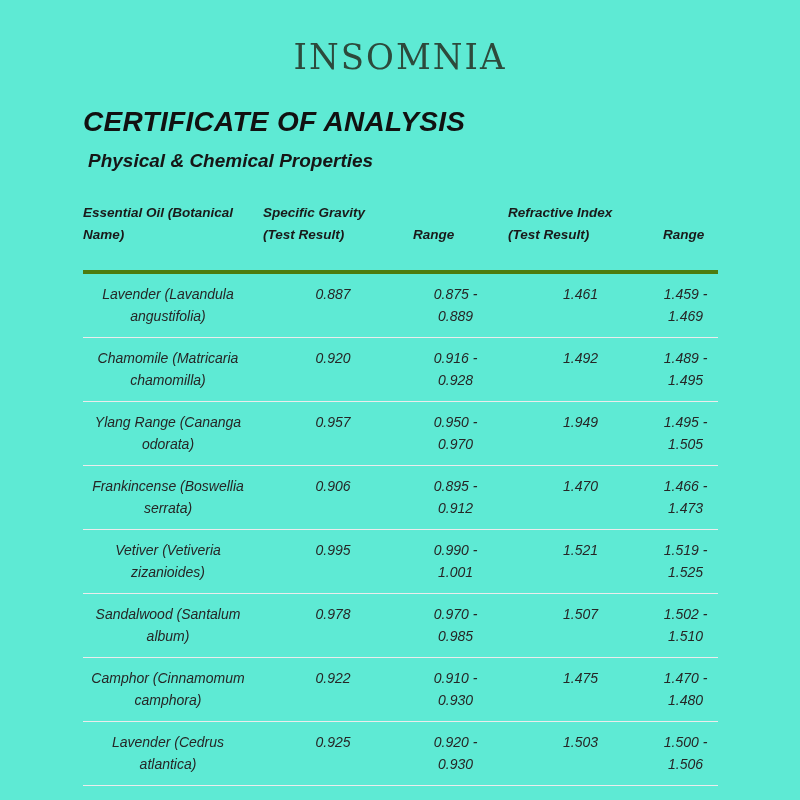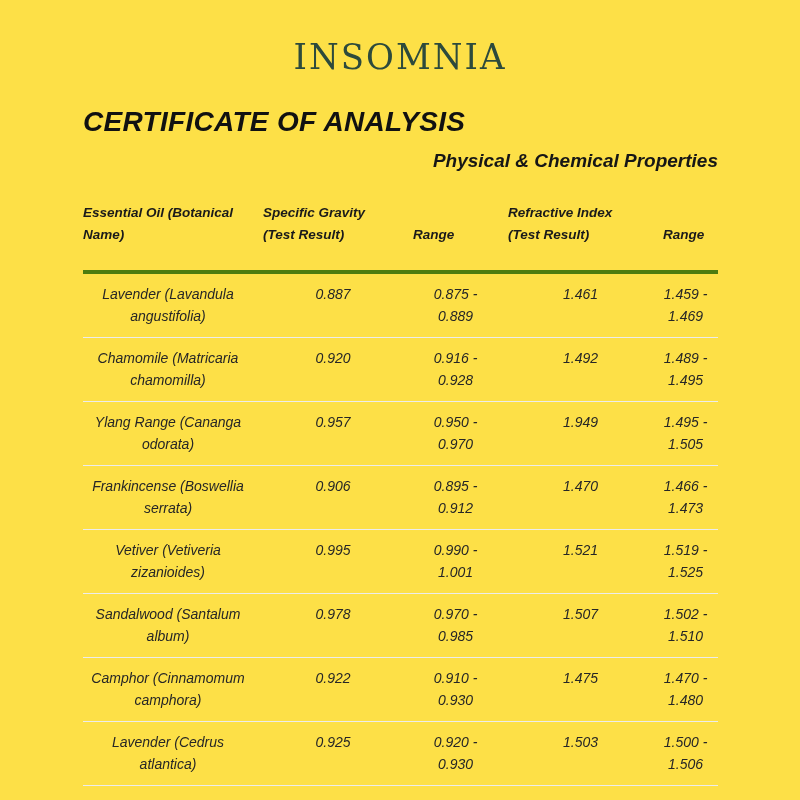--- a/index.html
+++ b/index.html
@@ -7,21 +7,21 @@
     width: 800px;
     height: 800px;
     background: #ffffff;
     font-family: "Liberation Sans", sans-serif;
     color: #222;
     overflow: hidden;
   }
   .page {
     width: 800px;
     height: 800px;
-    background: #fde047;
+    background: #5eead4;
   }
   .logo-wrap {
     text-align: center;
     padding-top: 38px;
   }
   .logo {
     display: inline-block;
     font-family: "DejaVu Serif", "Liberation Serif", serif;
     font-size: 34px;
     font-weight: 400;
@@ -42,21 +42,20 @@
     color: #111111;
     line-height: 1.15;
   }
   h2.section-title {
     margin-top: 11px;
     margin-left: 5px;
     font-size: 19px;
     font-weight: 700;
     color: #161616;
     line-height: 1.2;
-    text-align: right;
   }
   table.props {
     margin-top: 30px;
     width: 100%;
     border-collapse: collapse;
     table-layout: fixed;
   }
   table.props th {
     font-size: 13.5px;
     font-weight: 700;

